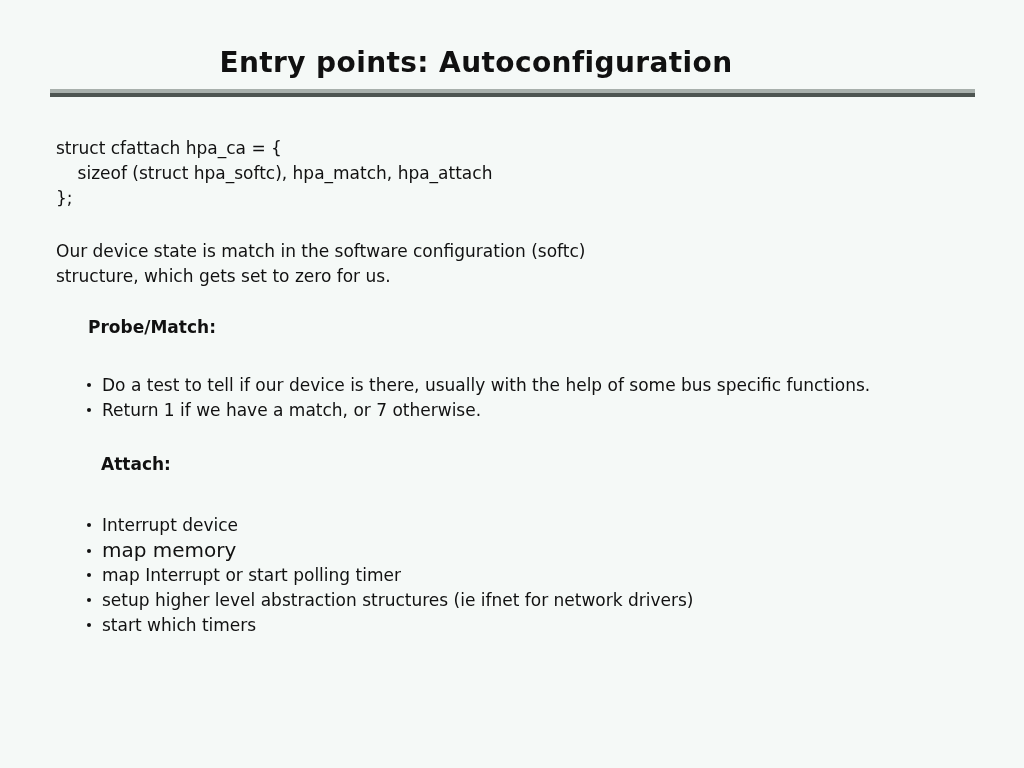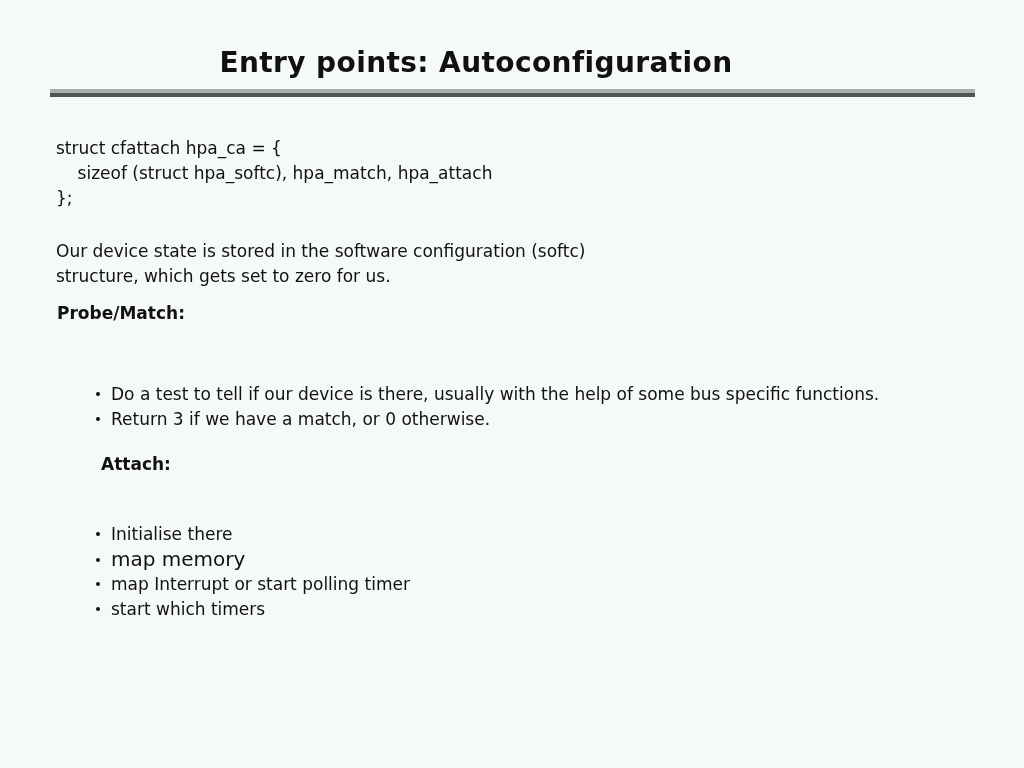--- a/index.html
+++ b/index.html
@@ -91,27 +91,27 @@
 
   .section-heading {
     position: absolute;
     left: 57px;
     font-family: "DejaVu Sans", sans-serif;
     font-weight: bold;
     font-size: 17px;
     color: #111111;
     white-space: nowrap;
   }
-  .section-heading.probe { top: 303px; }
+  .section-heading.probe { top: 317px; margin-left: 31px; }
   .section-heading.attach { top: 454px; margin-left: 44px; }
 
   .bullet-list {
     position: absolute;
     list-style: none;
-    margin: 12px;
+    margin: 3px;
     padding: 0;
   }
   .bullet-list.probe-list { left: 83px; top: 370px; }
   .bullet-list.attach-list { left: 83px; top: 510px; }
 
   .bullet-item {
     position: relative;
     padding-left: 16px;
     font-family: "DejaVu Sans", sans-serif;
     font-size: 17px;
@@ -150,51 +150,55 @@
     <div class="rule-dark"></div>
   </div>
 
   <div class="body-area">
 
     <div class="code-block">struct cfattach hpa_ca = {
     sizeof (struct hpa_softc), hpa_match, hpa_attach
 };</div>
 
     <div class="para-block">
-      <div class="para-line">Our device state is stored in the software configuration (softc)</div>
+      <div class="para-line">Our device state is match in the software configuration (softc)</div>
       <div class="para-line">structure, which gets set to zero for us.</div>
     </div>
 
     <div class="section-heading probe">Probe/Match:</div>
 
     <ul class="bullet-list probe-list">
       <li class="bullet-item">
         <span class="dot"></span>
         <span>Do a test to tell if our device is there, usually with the help of some bus specific functions.</span>
       </li>
       <li class="bullet-item">
         <span class="dot"></span>
-        <span>Return 3 if we have a match, or 0 otherwise.</span>
+        <span>Return 1 if we have a match, or 7 otherwise.</span>
       </li>
     </ul>
 
     <div class="section-heading attach">Attach:</div>
 
     <ul class="bullet-list attach-list">
       <li class="bullet-item">
         <span class="dot"></span>
-        <span>Initialise there</span>
+        <span>Interrupt device</span>
       </li>
       <li class="bullet-item small">
         <span class="dot"></span>
         <span>map memory</span>
       </li>
       <li class="bullet-item">
         <span class="dot"></span>
         <span>map Interrupt or start polling timer</span>
+      </li>
+      <li class="bullet-item">
+        <span class="dot"></span>
+        <span>setup higher level abstraction structures (ie ifnet for network drivers)</span>
       </li>
       <li class="bullet-item">
         <span class="dot"></span>
         <span>start which timers</span>
       </li>
     </ul>
 
   </div>
 </div>
 

